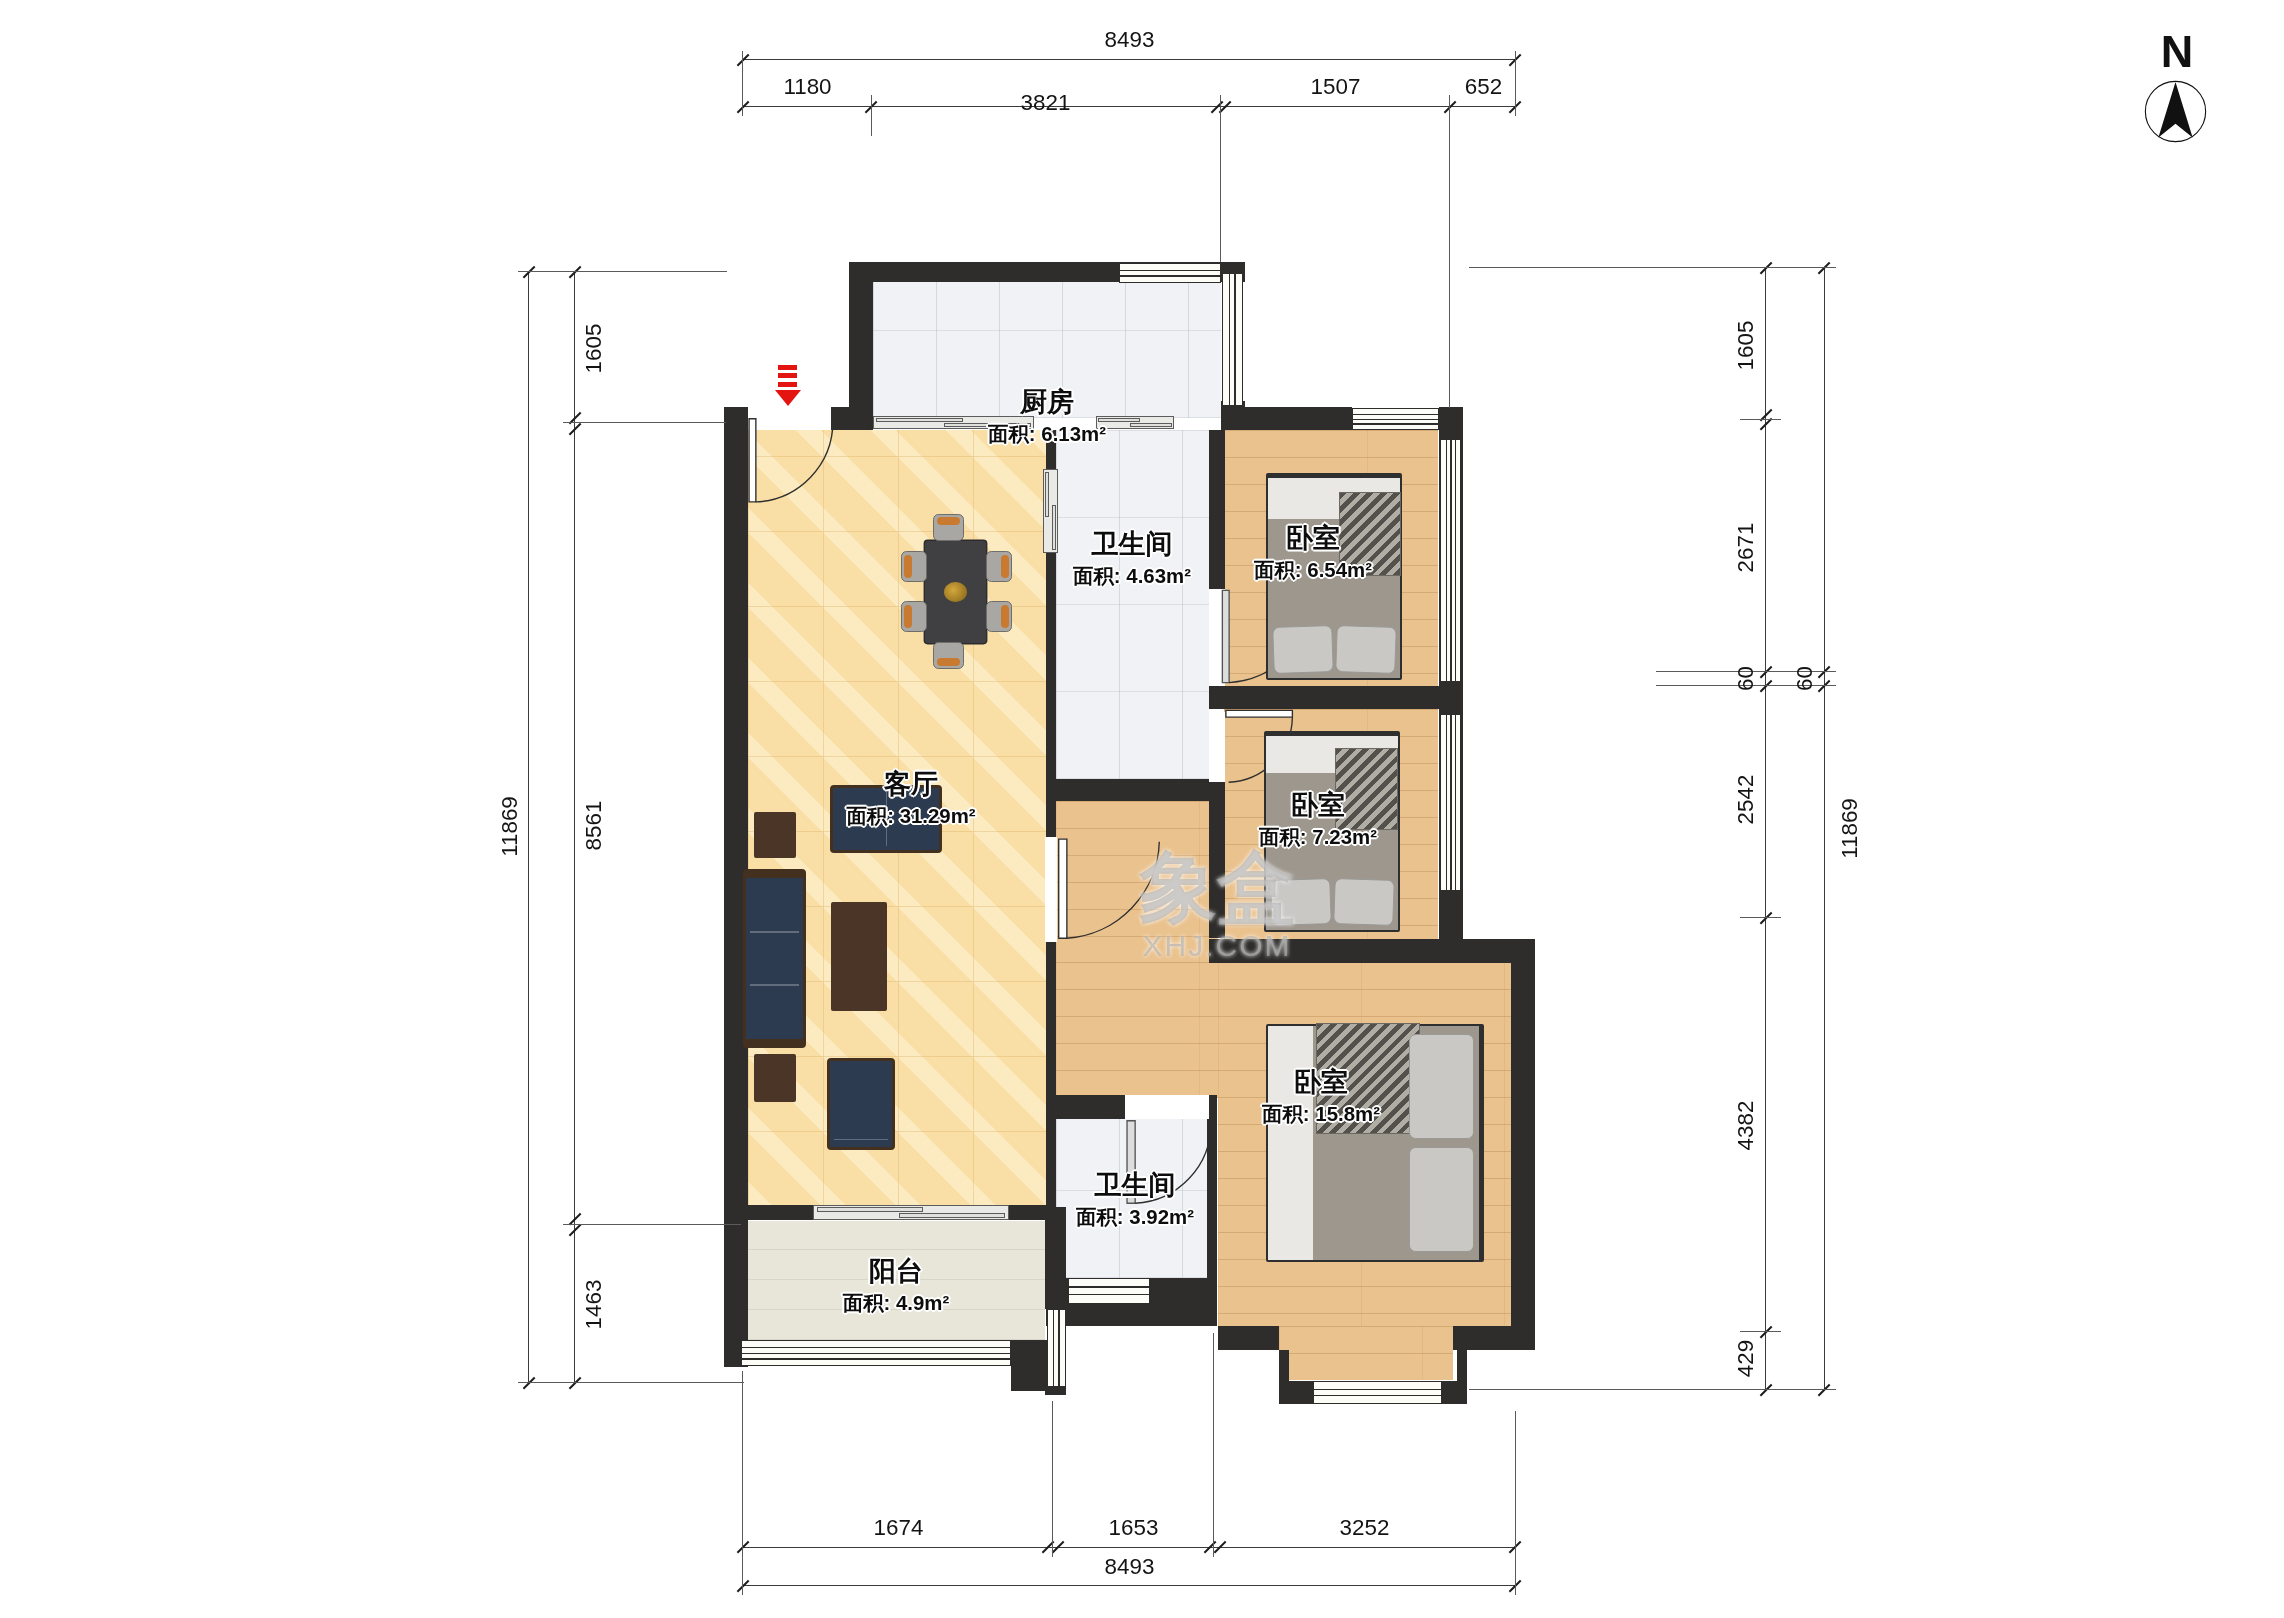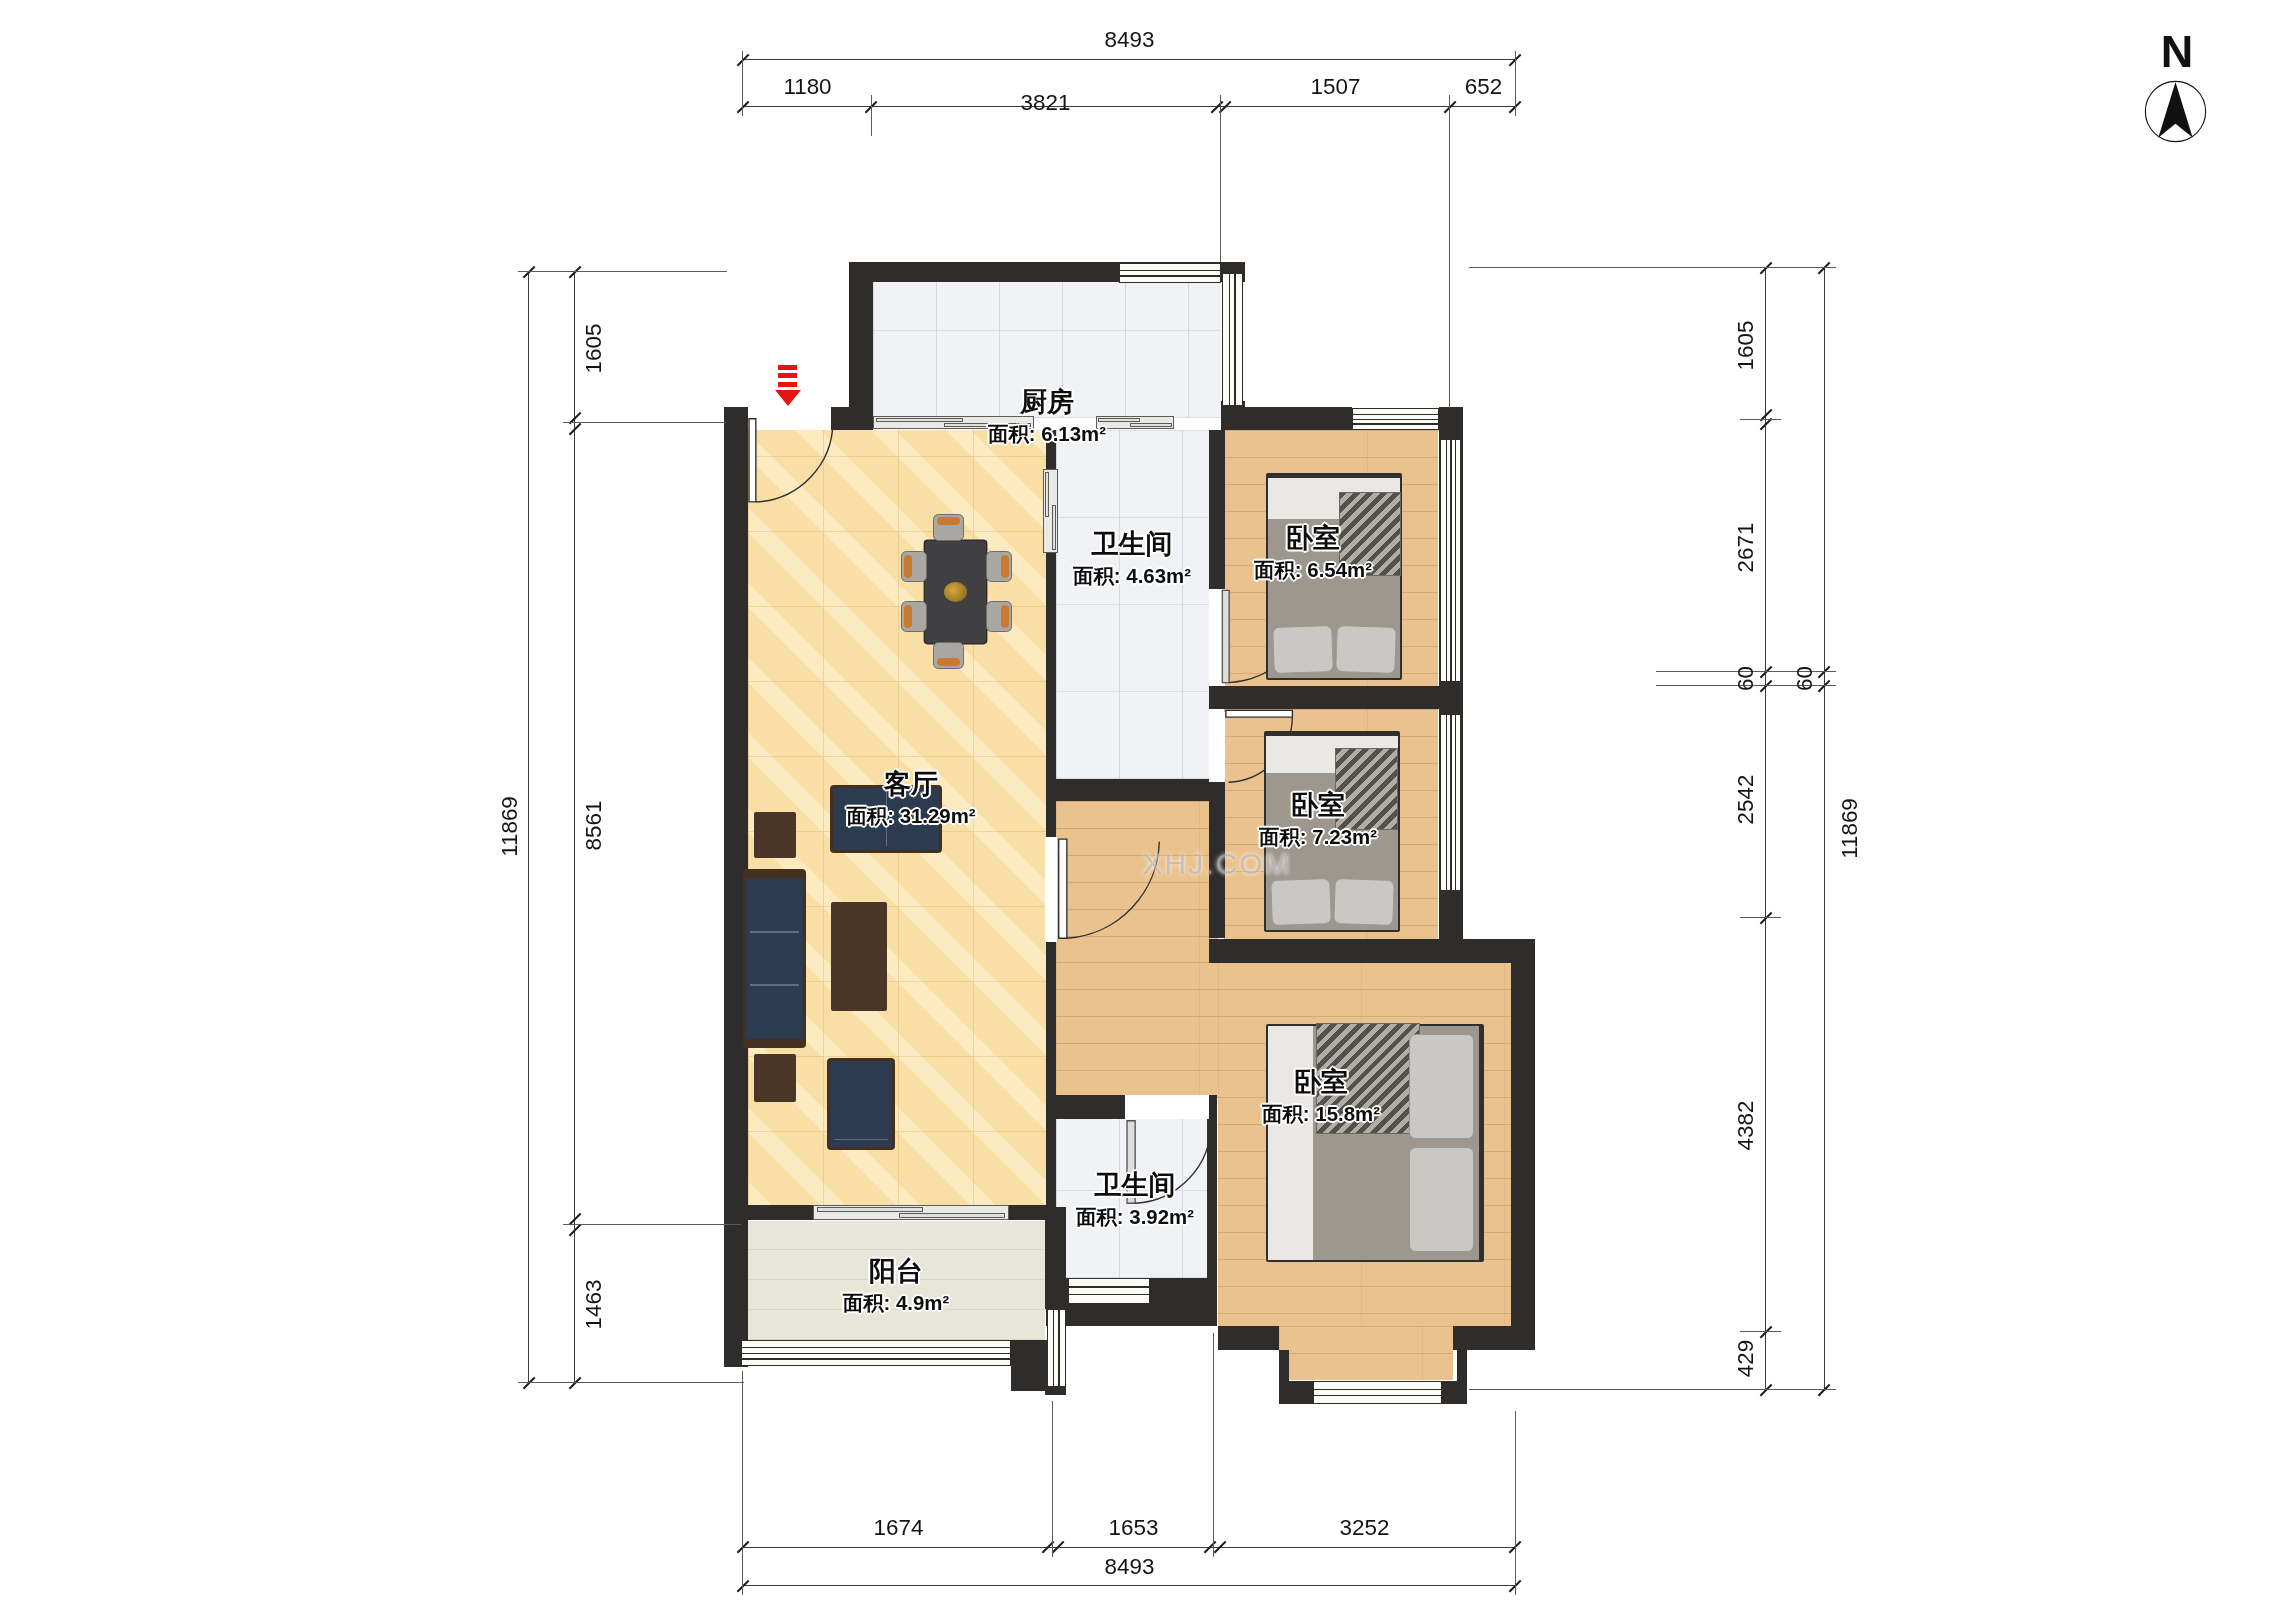--- a/index.html
+++ b/index.html
@@ -279,20 +279,21 @@
   <div class="room-label" style="left:1321px;top:1064px;">
     <div class="rname">卧室</div>
       <div class="rarea">面积: 15.8m²</div>
   </div>
   <div class="room-label" style="left:896px;top:1253px;">
     <div class="rname">阳台</div>
       <div class="rarea">面积: 4.9m²</div>
   </div>
 
   <div class="wm" style="left:1115px;top:847px;width:204px;">
+    <div style="font-size:78px;font-weight:700;line-height:1.05;">象盒</div>
     <div style="font-size:30px;letter-spacing:2px;">XHJ.COM</div>
   </div>
 
   <div class="dimline-h" style="left:743px;top:59px;width:773px;"></div>
   <div class="dimline-h" style="left:743px;top:106px;width:773px;"></div>
   <div class="dimline-h" style="left:743px;top:1547px;width:773px;"></div>
   <div class="dimline-h" style="left:743px;top:1585px;width:773px;"></div>
   <div class="dimline-v" style="left:528px;top:272px;height:1111px;"></div>
   <div class="dimline-v" style="left:574px;top:272px;height:1111px;"></div>
   <div class="dimline-v" style="left:1765px;top:268px;height:1122px;"></div>

